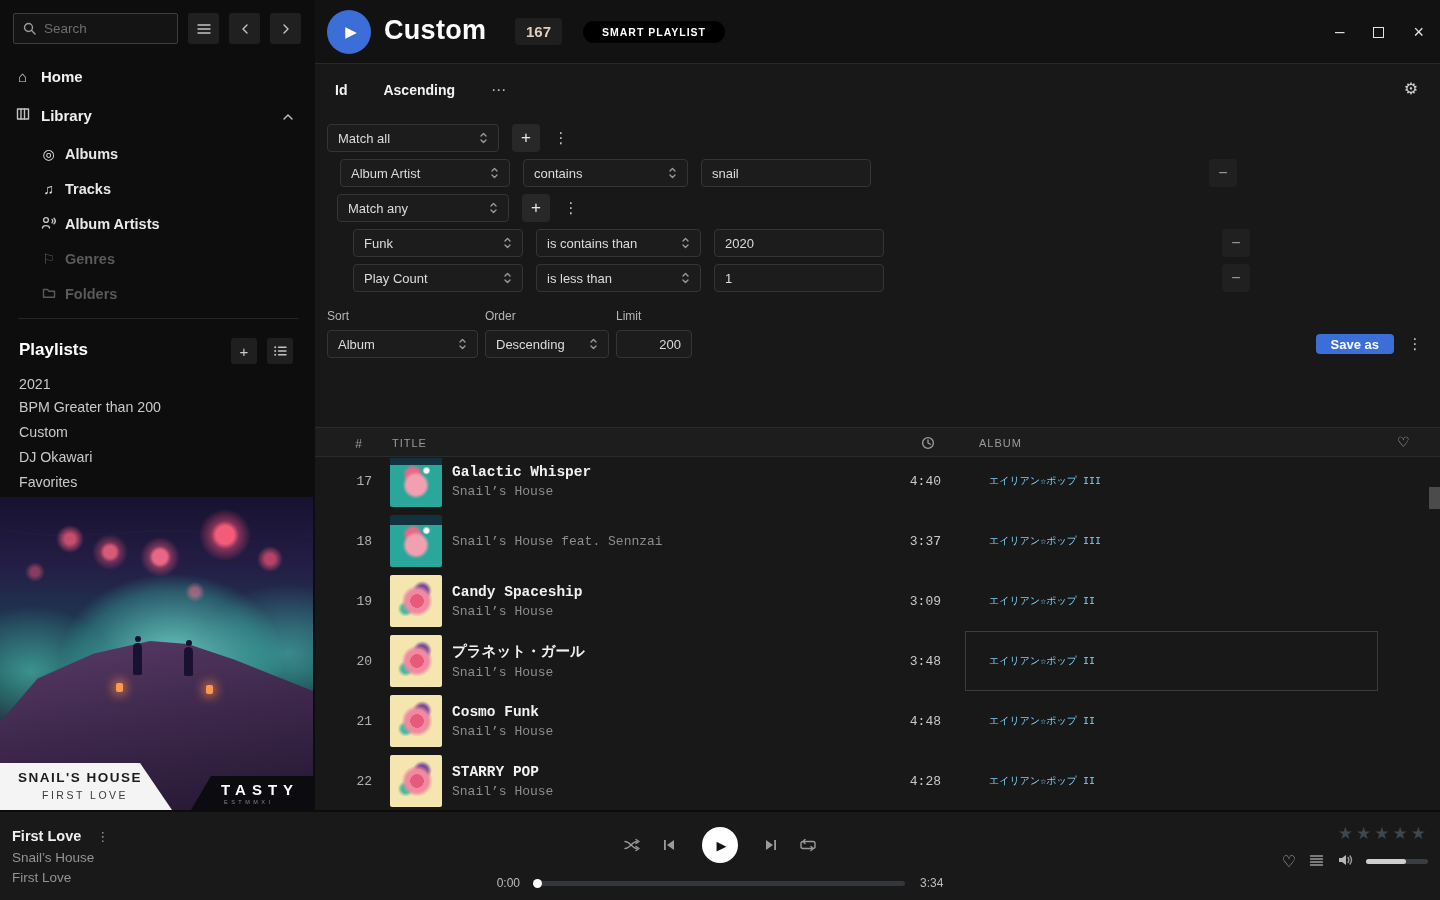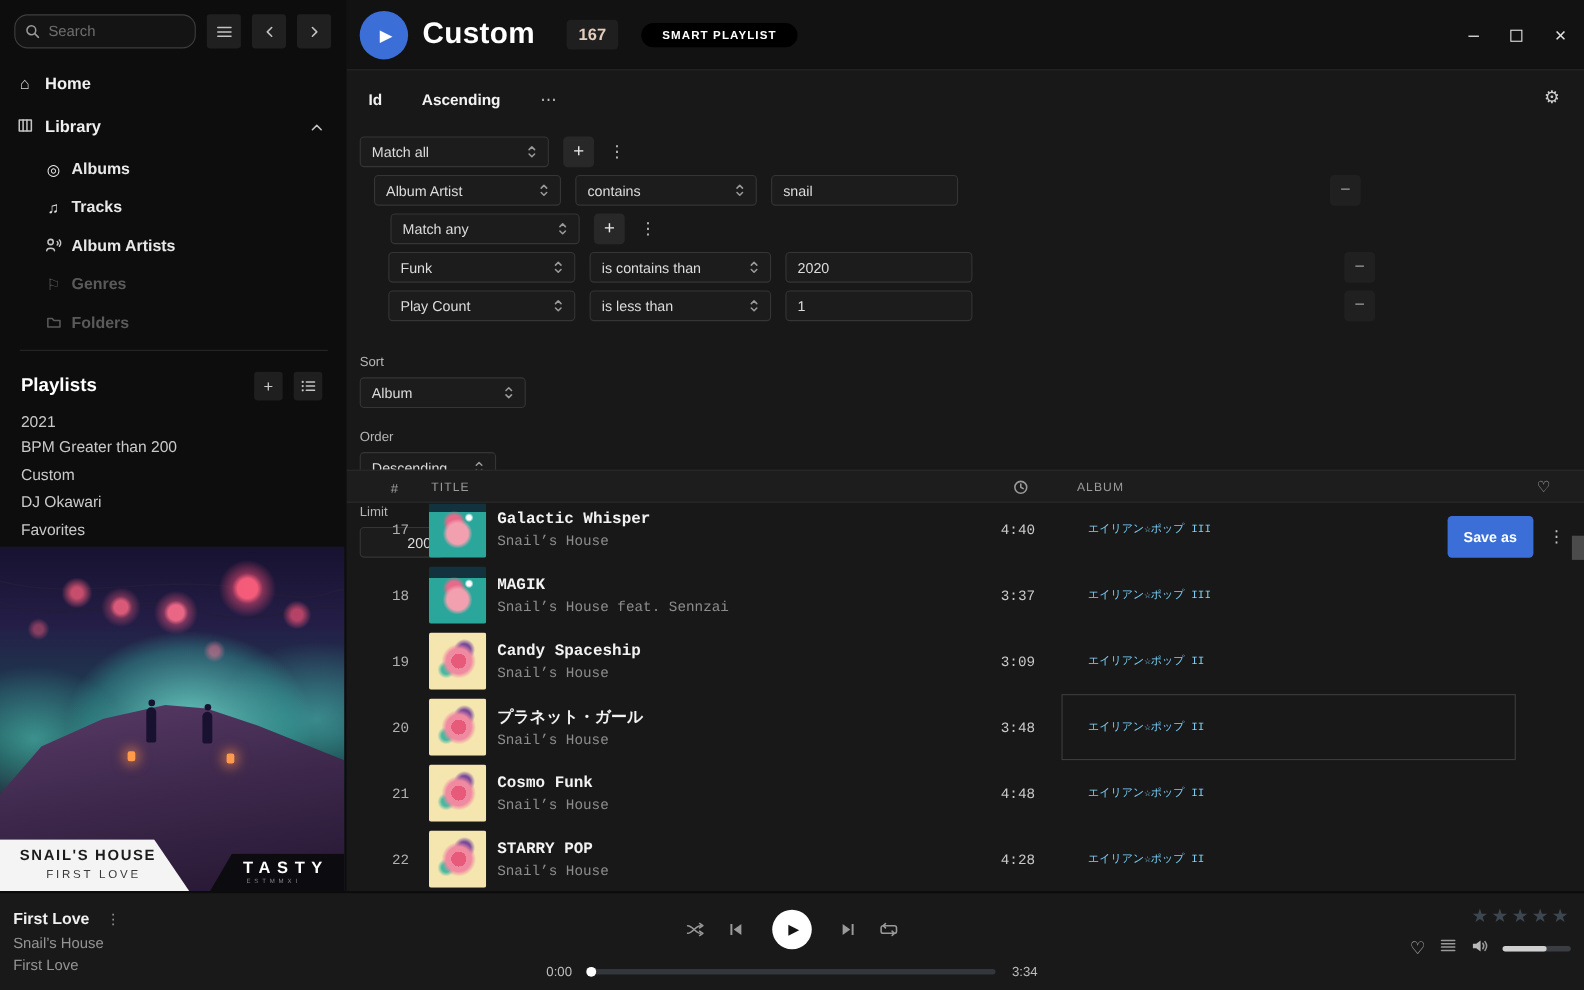--- a/index.html
+++ b/index.html
@@ -3,21 +3,21 @@
 <meta charset="utf-8">
 <style>
   * { margin:0; padding:0; box-sizing:border-box; }
   html,body { width:1440px; height:900px; overflow:hidden; background:#181818;
     font-family:"Liberation Sans","DejaVu Sans",sans-serif; color:#ddd; }
   .abs { position:absolute; }
 
   
   #sidebar { position:absolute; left:0; top:0; width:315px; height:810px; background:#0d0d0d; z-index:2; }
   .search-row { position:absolute; left:13px; top:13px; display:flex; gap:10px; }
-  .search-box { width:165px; height:31px; background:#141414; border:1px solid #3e3e3e; border-radius:12px;
+  .search-box { width:165px; height:31px; background:#141414; border:1px solid #3e3e3e; border-radius:2px;
     display:flex; align-items:center; padding:0 9px; gap:8px; }
   .search-box input { background:transparent; border:none; outline:none; color:#bbb; font-size:13.5px; width:120px; }
   .search-box input::placeholder { color:#6e6e6e; }
   .sq-btn { width:31px; height:31px; background:#202020; border-radius:3px; display:flex;
     align-items:center; justify-content:center; color:#ccc; }
   .nav-item { position:absolute; left:0; width:100%; height:25px; display:flex; align-items:center; padding-left:14px; gap:10px;
     font-weight:bold; font-size:15px; color:#f0f0f0; }
   .nav-item .glyph { width:17px; text-align:center; font-size:15px; color:#d8d8d8; }
   .lib-item { position:absolute; left:41px; height:24px; display:flex; align-items:center; gap:9px;
     font-weight:bold; font-size:14.5px; color:#e8e8e8; }
@@ -91,26 +91,26 @@
   .sel { background:#1c1c1c; border:1px solid #353535; border-radius:4px; height:28px; padding:0 10px;
     display:flex; align-items:center; justify-content:space-between; color:#dcdcdc; }
   .inp { background:#1c1c1c; border:1px solid #353535; border-radius:4px; height:28px; padding:0 10px;
     color:#dcdcdc; font-size:13px; outline:none; font-family:inherit; }
   .w-match { width:172px; } .w-field { width:170px; } .w-op { width:165px; } .w-val { width:170px; }
   .btn-plus { width:28px; height:28px; background:#282828; border-radius:4px; display:flex; align-items:center;
     justify-content:center; color:#e8e8e8; font-size:17px; }
   .btn-kebab { width:16px; height:28px; display:flex; align-items:center; justify-content:center; color:#c2c2c2; font-size:15px; }
   .btn-minus { width:28px; height:28px; background:#202020; border-radius:4px; display:flex; align-items:center;
     justify-content:center; color:#9a9a9a; font-size:16px; margin-left:auto; }
-  .ind-1 { margin-left:13px; } .ind-g2 { margin-left:28px; } .ind-2 { margin-left:26px; }
+  .ind-1 { margin-left:13px; } .ind-g2 { margin-left:10px; } .ind-2 { margin-left:26px; }
   .rule-wrap { width:897px; display:flex; gap:13px; align-items:center; }
-  .qe-bottom { position:relative; margin-top:30px; display:flex; gap:19px;flex-direction:column; }
+  .qe-bottom { position:relative; margin-top:17px; display:flex; gap:7px; }
   .fld-col .fl { font-size:12px; color:#b5b5b5; margin-bottom:7px; }
   .qe-actions { position:absolute; right:4px; bottom:0; display:flex; gap:13px; align-items:center; }
-  .save-btn { height:38px; padding:0 15px; background:#3b6ed6; border-radius:4px; color:#fff; font-weight:bold;
+  .save-btn { height:20px; padding:0 15px; background:#3b6ed6; border-radius:4px; color:#fff; font-weight:bold;
     font-size:13px; display:flex; align-items:center; }
 
   
   .list-head { position:absolute; left:0; top:427px; width:1125px; height:30px; background:#1d1d1d;
     border-top:1px solid #2b2b2b; border-bottom:1px solid #2b2b2b; color:#9b9b9b; font-size:11px; letter-spacing:1px; }
   .list-head .h-num { position:absolute; left:0; width:48px; text-align:right; top:9px; font-size:12px; }
   .list-head .h-title { position:absolute; left:77px; top:9px; }
   .list-head .h-clock { position:absolute; left:606px; top:8px; }
   .list-head .h-album { position:absolute; left:664px; top:9px; }
   .list-head .h-heart { position:absolute; left:1082px; top:6px; font-size:14px; color:#b5b5b5; }
@@ -454,21 +454,20 @@
         <div class="t-title">Galactic Whisper</div>
         <div class="t-artist">Snail’s House</div>
       </div>
       <div class="t-dur">4:40</div>
       <div class="t-album">エイリアン☆ポップ III</div>
     </div>
     <div class="trow">
       <div class="t-num">18</div>
       <div class="t-art art-ap3"></div>
       <div class="t-main">
-        <div class="t-title">MAGIK</div>
         <div class="t-artist">Snail’s House feat. Sennzai</div>
       </div>
       <div class="t-dur">3:37</div>
       <div class="t-album">エイリアン☆ポップ III</div>
     </div>
     <div class="trow">
       <div class="t-num">19</div>
       <div class="t-art art-ap2"></div>
       <div class="t-main">
         <div class="t-title">Candy Spaceship</div>

